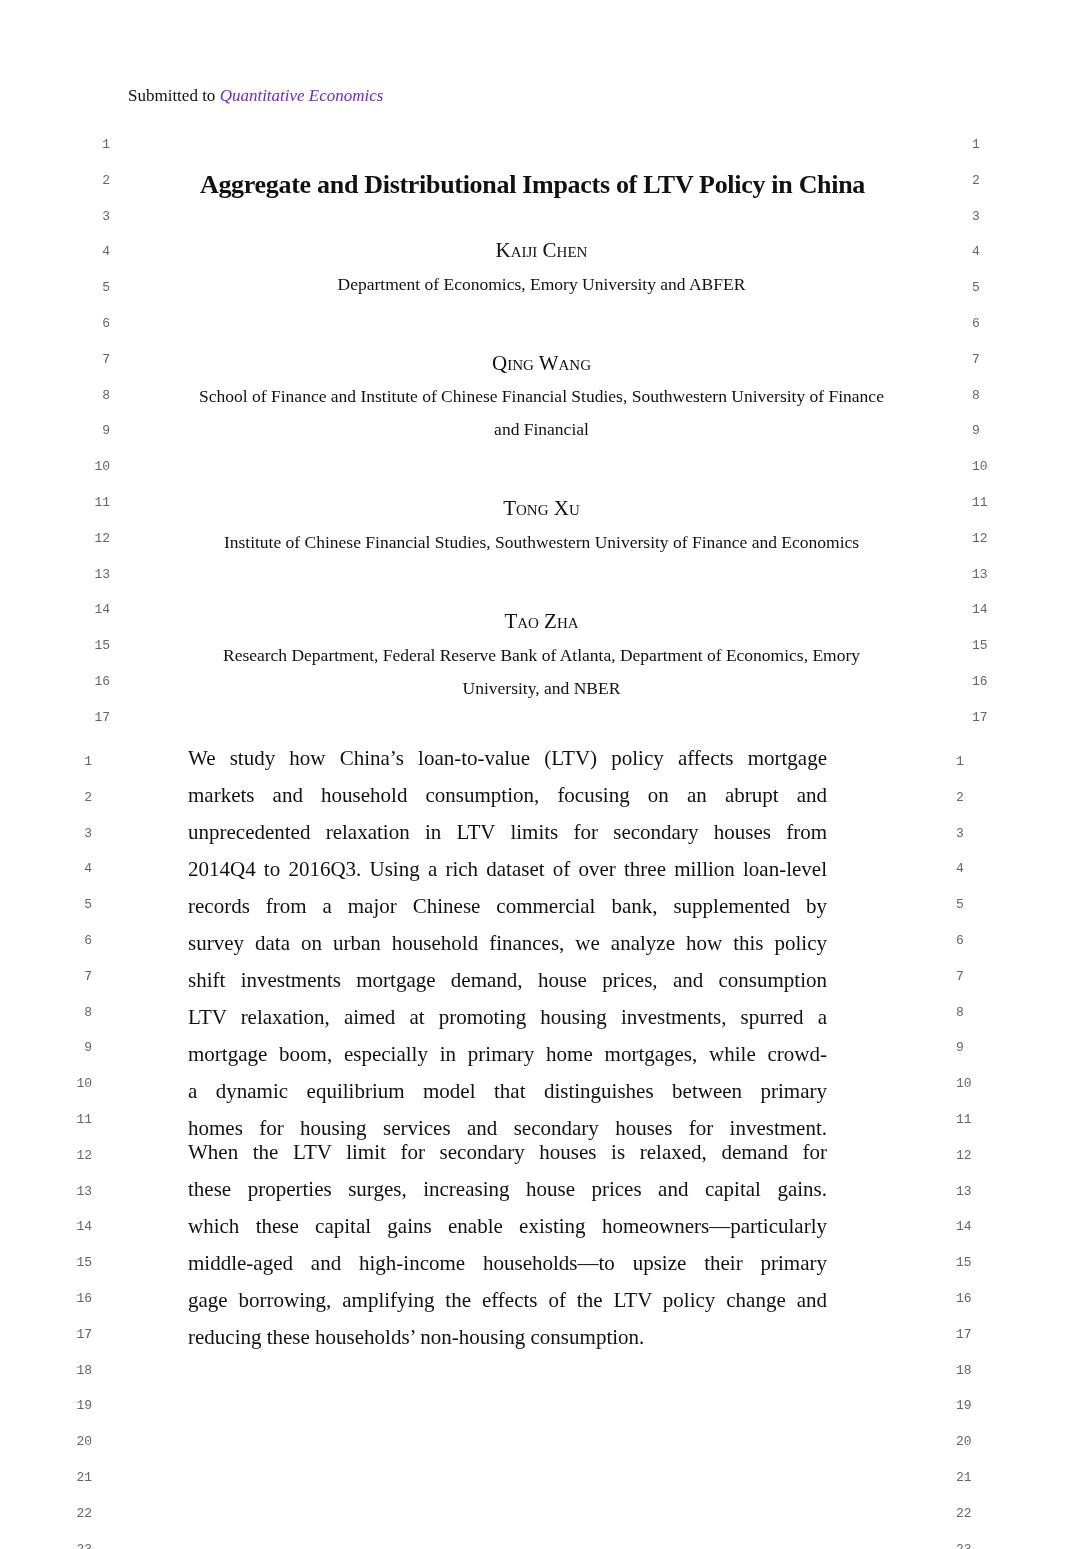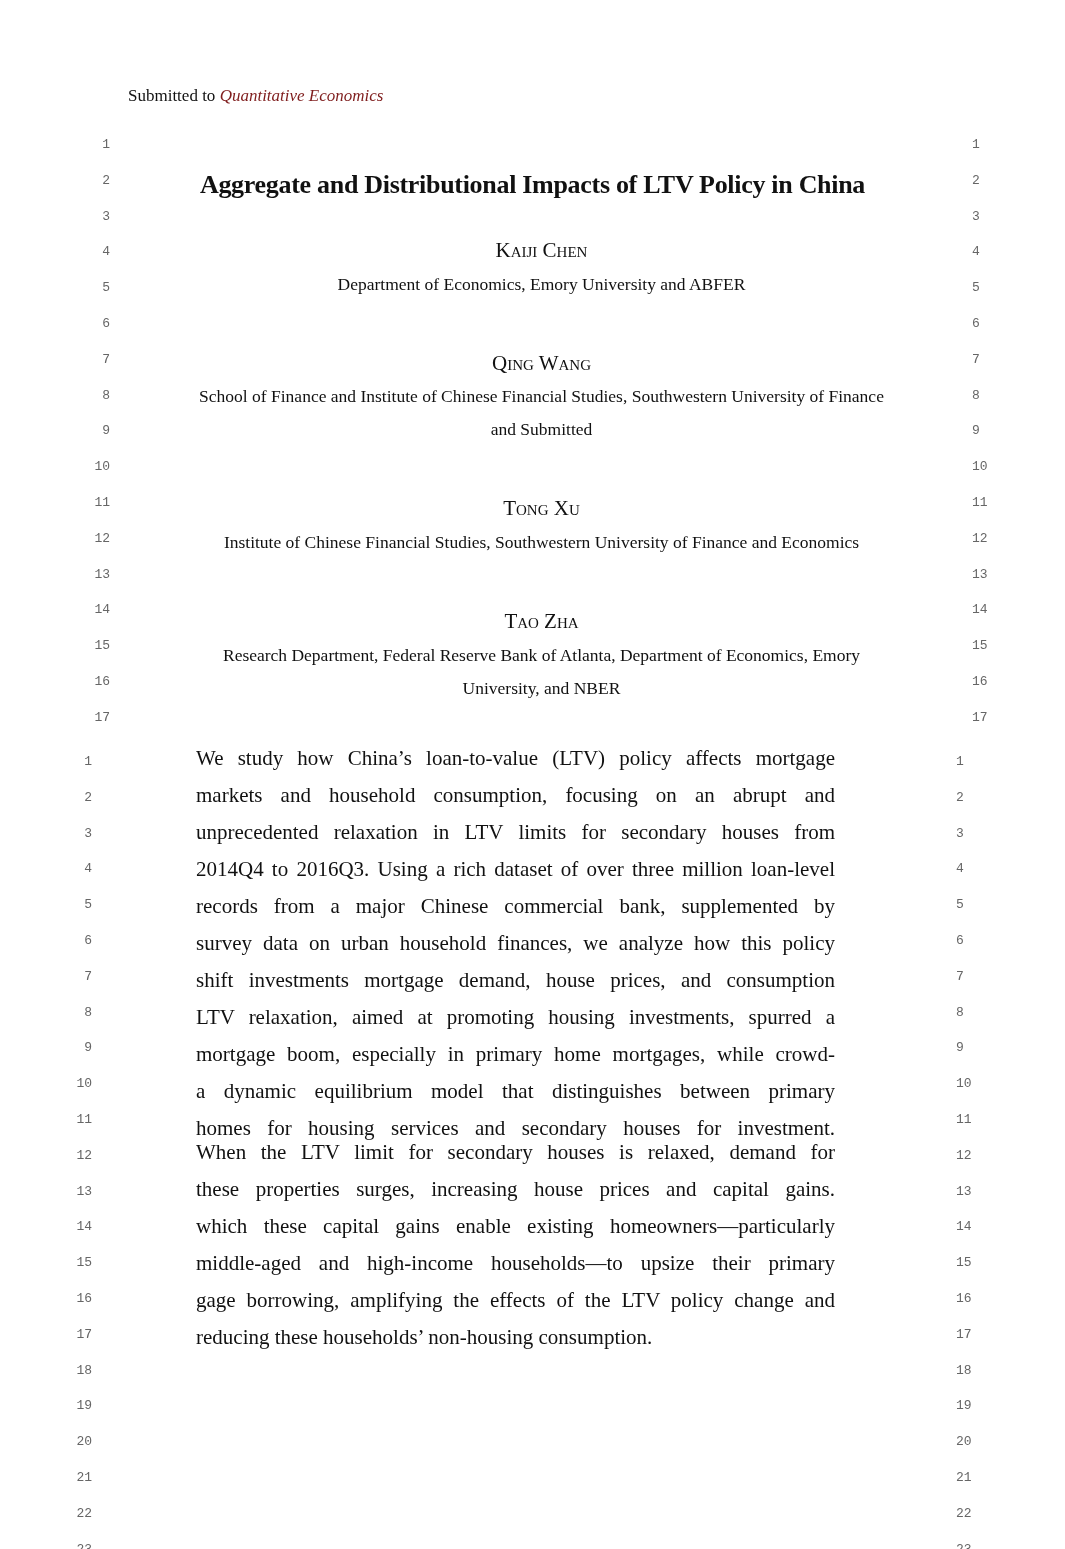--- a/index.html
+++ b/index.html
@@ -1,31 +1,31 @@
 <!DOCTYPE html>
 <html><head>
 <meta charset="utf-8">
 <style>
   html, body { margin: 0; padding: 0; background: #ffffff; }
   body { width: 1065px; height: 1549px; position: relative; overflow: hidden;
          font-family: "DejaVu Serif", "Liberation Serif", serif; color: #111; }
   .submitted { position: absolute; left: 128px; top: 86px; font-size: 17px;
                font-family: "Liberation Serif", serif; }
-  .submitted .journal { color: #7f1d1d; font-style: italic; }
+  .submitted .journal { color: #6d28d9; font-style: italic; }
   .ln { position: absolute; font-family: "Liberation Mono", "DejaVu Sans Mono", monospace;
         font-size: 13px; color: #666; }
   .ln.l { text-align: right; width: 30px; }
   .ln.r { text-align: left; }
   .title { position: absolute; left: 0; width: 1065px; text-align: center; top: 170px;
            font-family: "Liberation Serif", serif; font-weight: bold; font-size: 26px; letter-spacing: -0.3px; }
   .author { position: absolute; left: 0; width: 1083px; text-align: center;
             font-family: "Liberation Serif", serif; font-size: 21px; font-variant: small-caps; }
   .aff { position: absolute; left: 140px; width: 803px; text-align: center;
          font-family: "Liberation Serif", serif; font-size: 17.5px; line-height: 33px; }
-  .abstract { position: absolute; left: 196px; width: 639px; top: 740px;
+  .abstract { position: absolute; left: 188px; width: 639px; top: 740px;
               font-family: "Liberation Serif", serif; font-size: 21px; }
   .abstract .line { height: 37px; line-height: 37px; text-align: justify; text-align-last: justify; white-space: nowrap; }
   .abstract .line.last { text-align-last: left; }
 </style>
 </head>
 <body>
 
 <div class="submitted">
   <span>Submitted to</span>
   <span class="journal">Quantitative Economics</span>
@@ -114,21 +114,21 @@
     <div class="ln r" style="top: 1541.6px; left: 956px;">23</div>
   </div>
 
 <div class="title">Aggregate and Distributional Impacts of LTV Policy in China</div>
 
 <div class="author" style="top:238px">Kaiji Chen</div>
 <div class="aff" style="top:268px">Department of Economics, Emory University and ABFER</div>
 
 <div class="author" style="top:351px">Qing Wang</div>
 <div class="aff" style="top:380px">School of Finance and Institute of Chinese Financial Studies, Southwestern University of Finance</div>
-<div class="aff" style="top:413px">and Submitted</div>
+<div class="aff" style="top:413px">and Financial</div>
 
 <div class="author" style="top:496px">Tong Xu</div>
 <div class="aff" style="top:526px">Institute of Chinese Financial Studies, Southwestern University of Finance and Economics</div>
 
 <div class="author" style="top:609px">Tao Zha</div>
 <div class="aff" style="top:639px">Research Department, Federal Reserve Bank of Atlanta, Department of Economics, Emory</div>
 <div class="aff" style="top:672px">University, and NBER</div>
 
 <div class="abstract">
   <div class="line">We study how China’s loan-to-value (LTV) policy affects mortgage</div>

